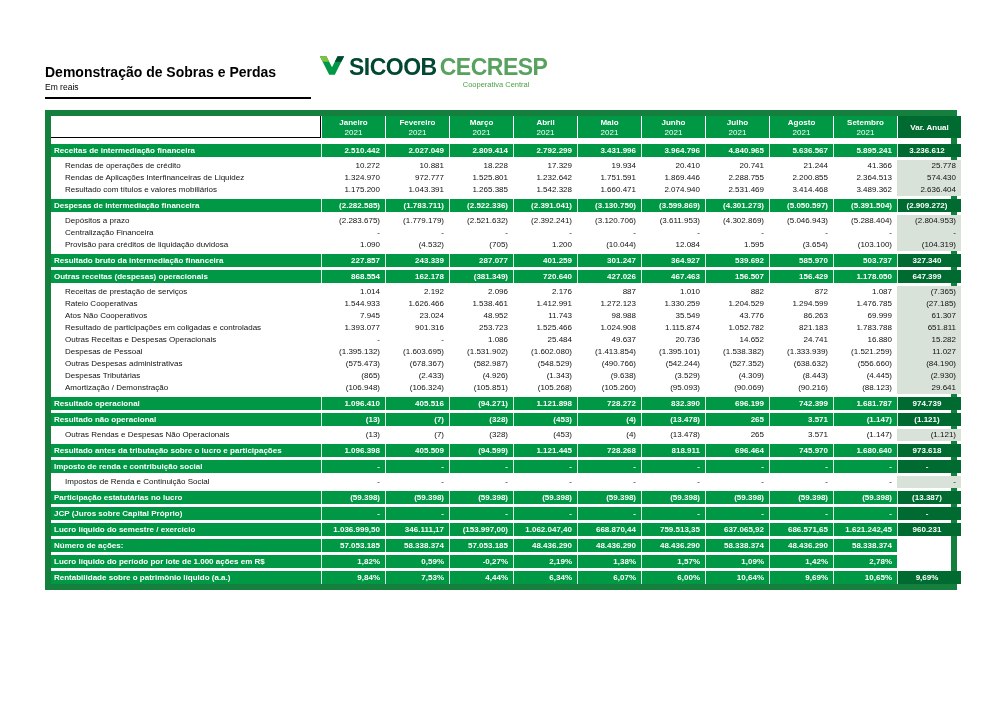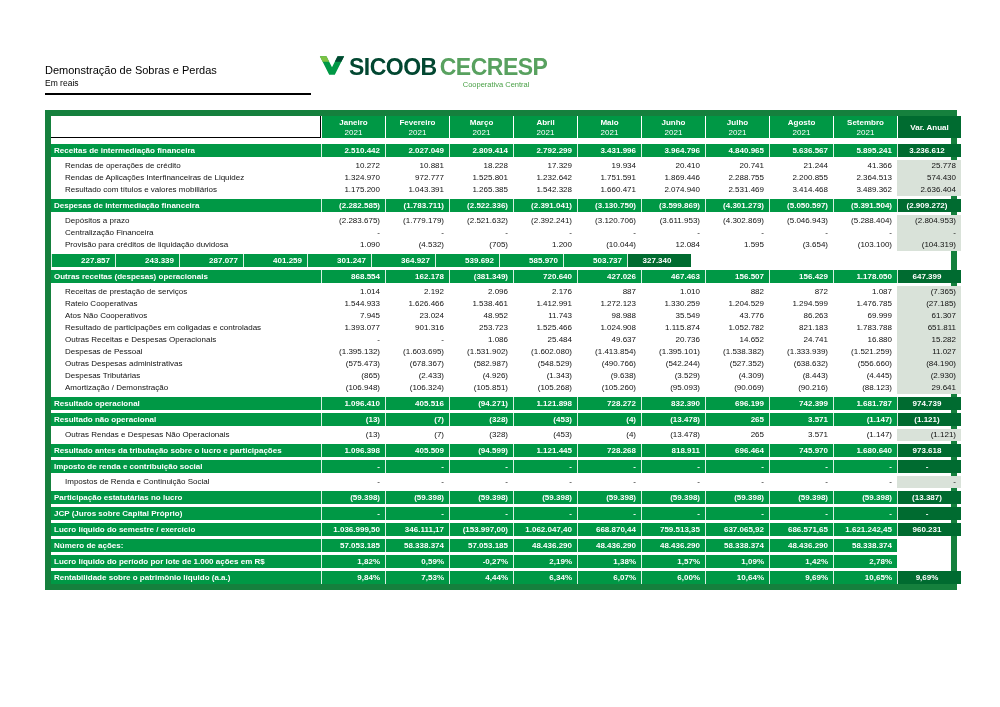--- a/index.html
+++ b/index.html
@@ -5,21 +5,21 @@
   :root{
     --green:#009845;
     --dgreen:#006b30;
     --lcell:#d9e2d9;
   }
   *{margin:0;padding:0;box-sizing:border-box;}
   html,body{width:1000px;height:707px;}
   body{background:#fff;font-family:"Liberation Sans",sans-serif;position:relative;overflow:hidden;}
 
   .title-block{position:absolute;left:45px;top:64px;width:266px;border-bottom:2px solid #000;padding-bottom:5px;}
-  .doc-title{font-size:11px;font-weight:normal;color:#000;}
+  .doc-title{font-size:14px;font-weight:bold;color:#000;}
   .doc-subtitle{font-size:8.5px;color:#000;margin-top:2px;}
 
   .logo{position:absolute;left:318px;top:54px;}
   .logo-row{display:flex;align-items:flex-start;gap:3px;}
   .logo-sicoob{font-size:23px;font-weight:bold;color:#024731;letter-spacing:-0.5px;}
   .logo-cecresp{font-size:23px;font-weight:bold;color:#58a15f;letter-spacing:-0.5px;}
   .logo-tagline{font-size:7.5px;color:#4aa147;text-align:right;padding-right:18px;margin-top:-1px;}
 
   .fin-table{position:absolute;left:45px;top:110px;width:912px;border:6px solid #15803d;background:#fff;}
   .trow{display:flex;}
@@ -208,20 +208,21 @@
         <div class="cell val">(705)</div>
         <div class="cell val">1.200</div>
         <div class="cell val">(10.044)</div>
         <div class="cell val">12.084</div>
         <div class="cell val">1.595</div>
         <div class="cell val">(3.654)</div>
         <div class="cell val">(103.100)</div>
         <div class="cell val var">(104.319)</div>
       </div>
       <div class="trow section">
+        <div class="cell label">Resultado bruto da intermediação financeira</div>
         <div class="cell val">227.857</div>
         <div class="cell val">243.339</div>
         <div class="cell val">287.077</div>
         <div class="cell val">401.259</div>
         <div class="cell val">301.247</div>
         <div class="cell val">364.927</div>
         <div class="cell val">539.692</div>
         <div class="cell val">585.970</div>
         <div class="cell val">503.737</div>
         <div class="cell val var">327.340</div>

